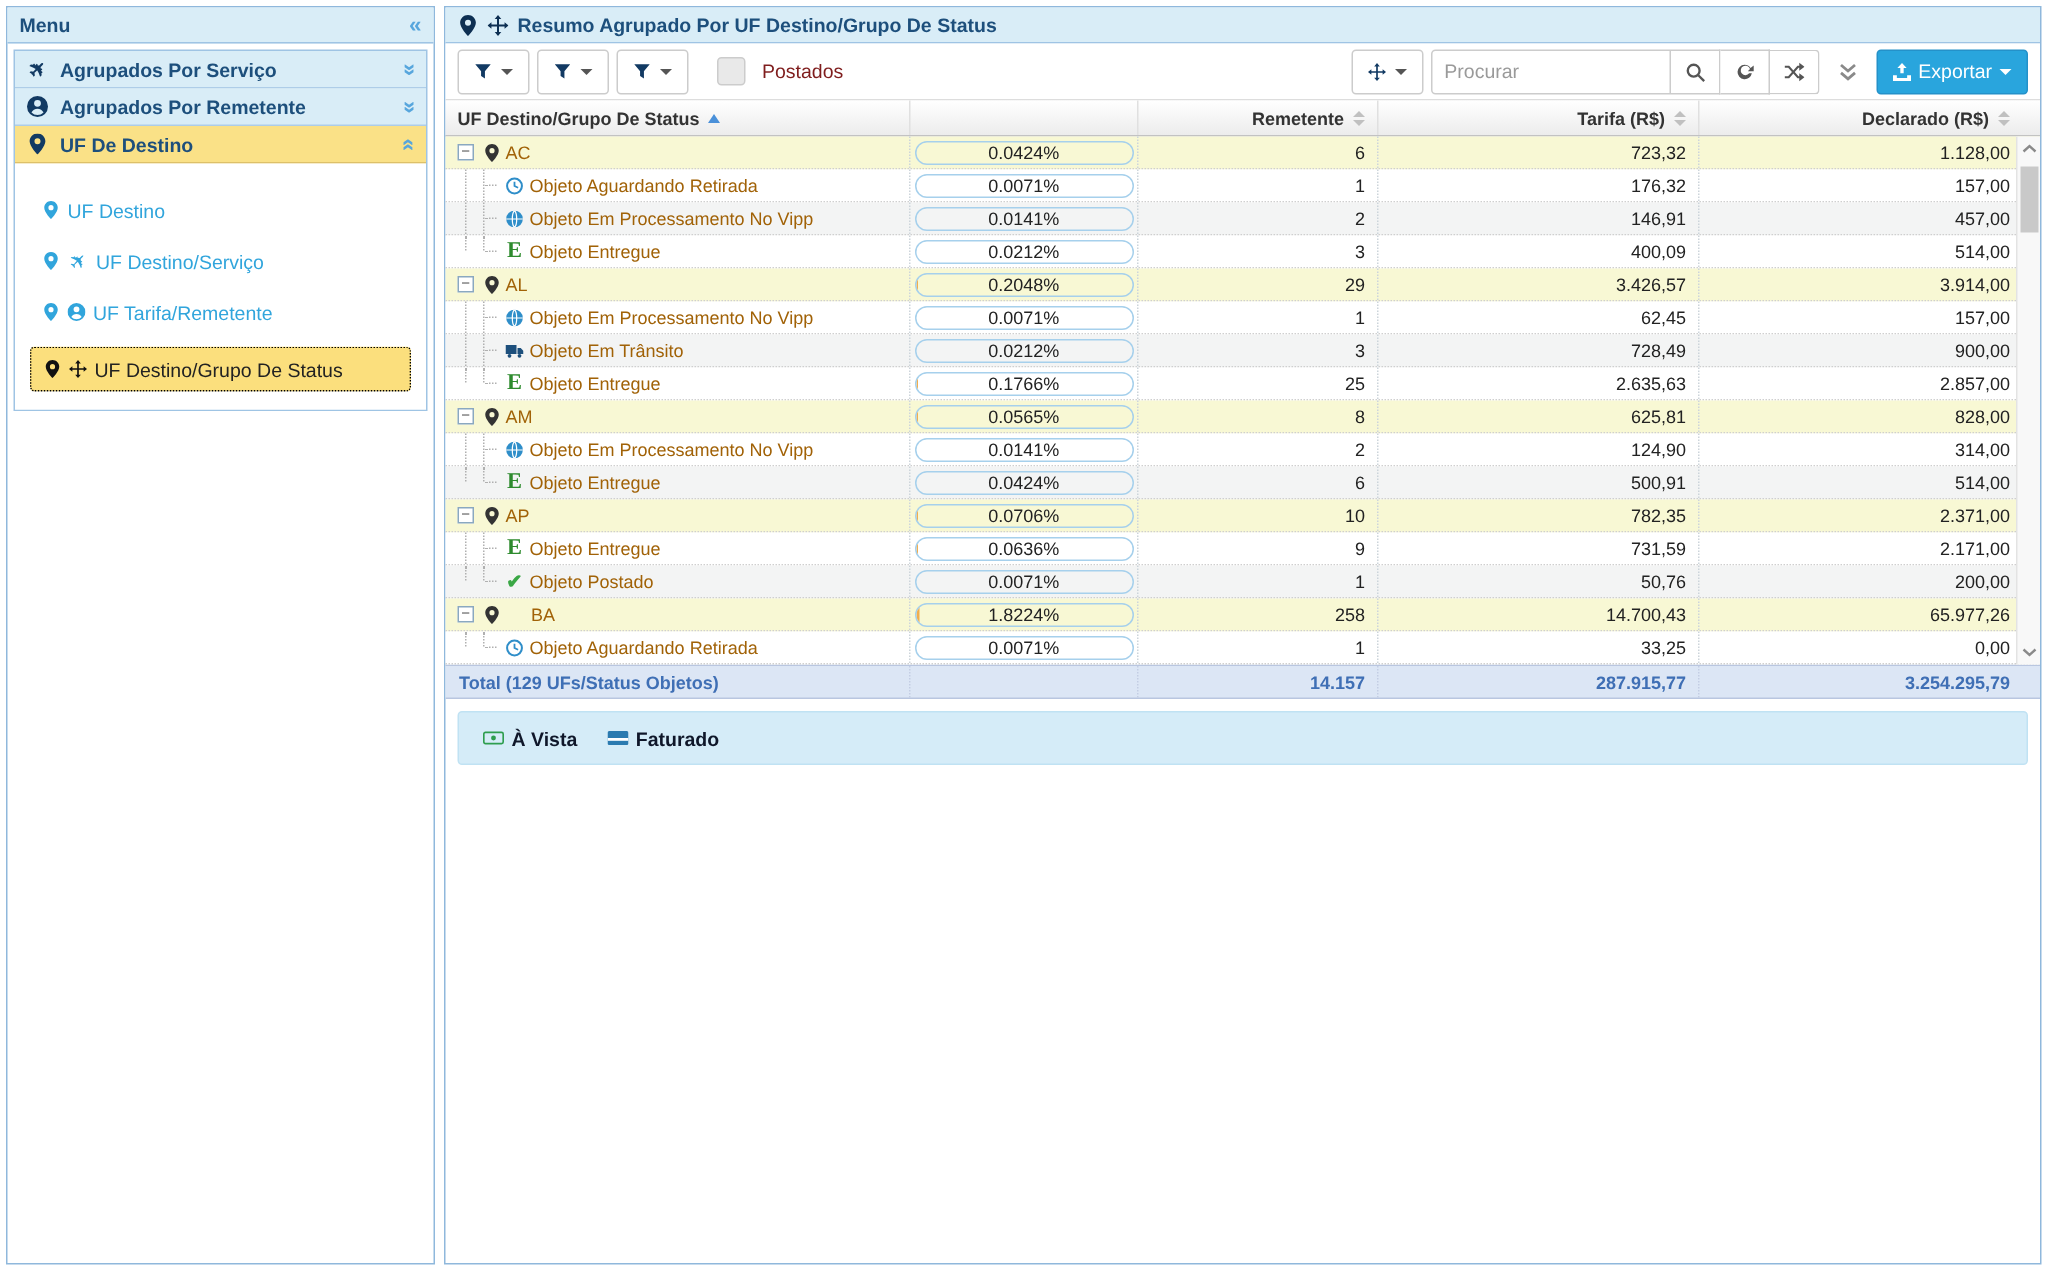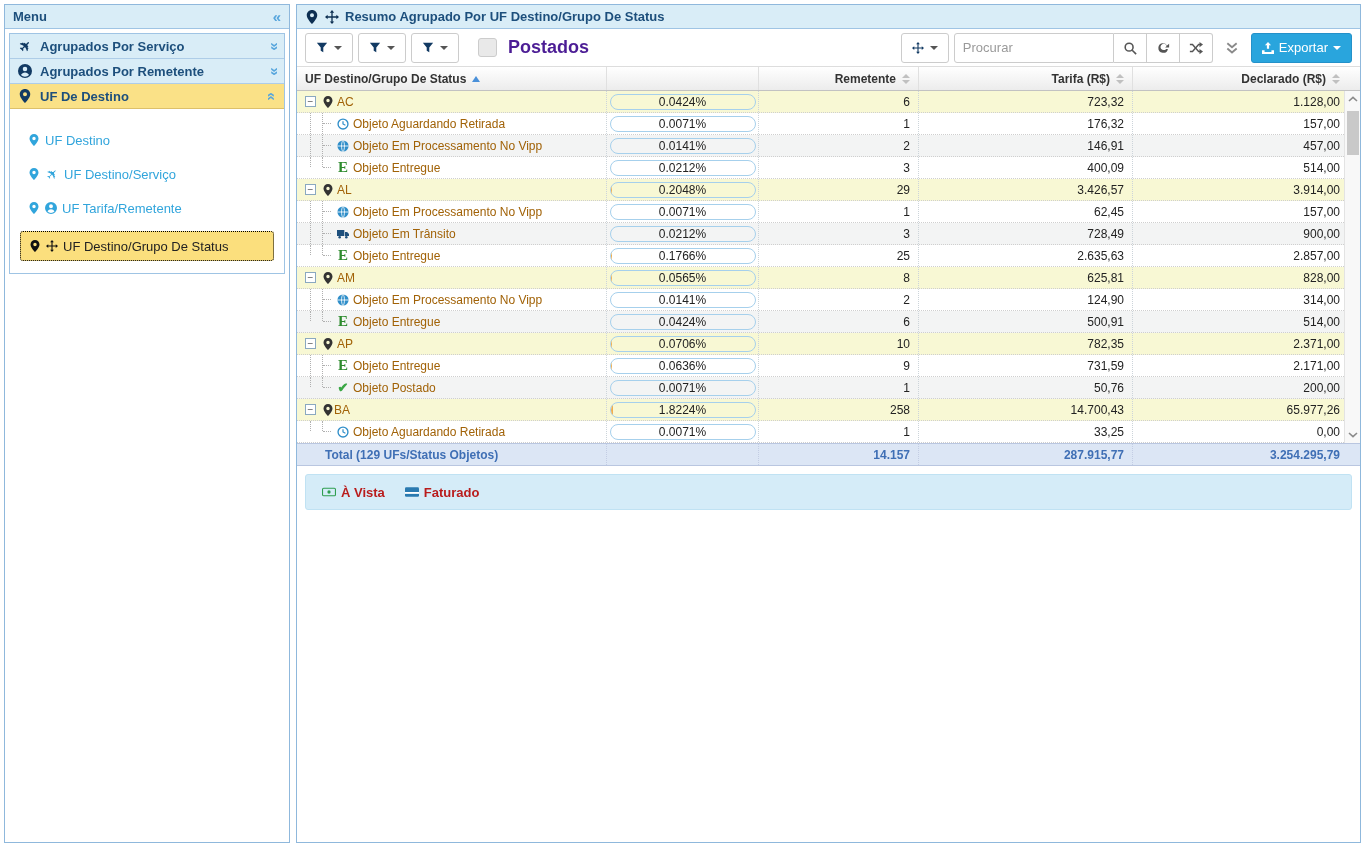--- a/index.html
+++ b/index.html
@@ -37,21 +37,21 @@
   
   .toolbar { height:38px; display:flex; align-items:center; padding:0 8px; gap:5px;
     border-bottom:1px solid #ddd; background:#fff; }
   .btn { height:30px; background:#fff; border:1px solid #ccc; border-radius:3px;
     display:inline-flex; align-items:center; justify-content:center; gap:6px;
     padding:0 10px; color:#1d4f7c; cursor:pointer; font-size:12px; }
   .btn .caret { border-left:4px solid transparent; border-right:4px solid transparent;
     border-top:4px solid #555; width:0; height:0; }
   .checkbox { width:19px; height:19px; background:#e9e9e9; border:1px solid #ccc;
     border-radius:3px; margin-left:14px; cursor:pointer; }
-  .postados-label { font-weight:bold; color:#4c1d95; font-size:18px; margin-left:6px; }
+  .postados-label { font-weight:normal; color:#7f1d1d; font-size:13px; margin-left:6px; }
   .toolbar .spacer { flex:1; }
   .search-input { height:30px; width:160px; border:1px solid #ccc; border-radius:3px 0 0 3px;
     padding:0 8px; font-size:13px; color:#333; outline:none; font-family:inherit; }
   .search-input::placeholder { color:#9a9a9a; }
   .grp { display:flex; }
   .grp .btn { border-radius:0; border-left:none; color:#444; padding:0 9px; }
   .grp .btn:last-child { border-radius:0 3px 3px 0; }
   .btn.plain { border:none; color:#8a8a8a; padding:0 7px; }
   .btn.export { background:#29a5dd; border:1px solid #2491c9; color:#fff; font-size:13px; gap:5px; }
   .btn.export .caret { border-top-color:#fff; }
@@ -98,34 +98,34 @@
     display:flex; align-items:center; justify-content:center; font-size:12px; color:#222;
     overflow:hidden; background:transparent; }
   .pillfill { position:absolute; left:0; top:0; bottom:0; background:#f0ad4e; border-radius:9px 0 0 9px; }
   .pilltxt { position:relative; }
 
   .num { color:#222; }
 
   .total-row { display:flex; height:23px; background:#dce6f5; border-top:1px solid #b9c6e0;
     border-bottom:1px solid #b9c6e0; color:#3f6fb5; font-weight:bold; align-items:center; }
   .total-row .cell { display:flex; align-items:center; height:100%; border-right:1px dotted #c3cde4; }
-  .total-row .c1 { padding-left:28px; }
+  .total-row .c1 { padding-left:9px; }
 
   
   .vscroll { position:absolute; right:0; top:0; bottom:0; width:16px; background:#f8f8f8;
     border-left:1px solid #e3e3e3; display:flex; flex-direction:column; align-items:center; }
   .vscroll .arr { height:16px; width:16px; display:flex; align-items:center; justify-content:center;
     color:#8a8a8a; cursor:pointer; }
   .vscroll .track { flex:1; width:100%; position:relative; }
   .vscroll .thumb { position:absolute; top:4px; left:2px; width:12px; height:44px; background:#c9c9c9; cursor:pointer; }
 
   
   .legend { margin:8px; height:36px; background:#d5ecf8; border:1px solid #c0e2f3; border-radius:3px;
     display:flex; align-items:center; padding:0 16px; gap:20px; }
-  .legend-item { display:flex; align-items:center; gap:5px; color:#b91c1c; font-weight:bold; font-size:13px; }
+  .legend-item { display:flex; align-items:center; gap:5px; color:#0f172a; font-weight:bold; font-size:13px; }
 
   
   .ico { display:inline-flex; align-items:center; justify-content:center; width:14px; height:14px; }
   .ico svg { width:100%; height:100%; }
   .ico.sm { width:12px; height:12px; }
   .ico.plane { transform:rotate(-45deg); font-size:14px; line-height:1; }
   .ico.check { color:#3aa745; font-size:13px; font-weight:bold; }
   .ico.letterE { font-family:"Liberation Serif", serif; color:#2e8b2e; font-weight:bold; font-size:15px; }
   .ico.clock, .ico.globe { color:#2f8ec9; }
   .ico.truck { color:#1d4f7c; }
@@ -730,21 +730,21 @@
         </div>
         <div class="trow group">
           <div class="cell c1">
             <span class="expander">−</span>
             <span class="group-gap"></span>
             <span class="ico sm pin">
               <svg viewBox="0 0 12 16" fill="currentColor">
                 <path d="M6 0C2.7 0 0 2.6 0 5.9 0 10 6 16 6 16s6-6 6-10.1C12 2.6 9.3 0 6 0zm0 8.2a2.3 2.3 0 1 1 0-4.6 2.3 2.3 0 0 1 0 4.6z"></path>
               </svg>
             </span>
-            <span class="uf-label" style="margin-left: 0;">BA</span>
+            <span class="uf-label" style="margin-left: 20px;">BA</span>
           </div>
           <div class="cell c2">
             <span class="pill">
               <i class="pillfill" style="width: 1.8224%;"></i>
               <span class="pilltxt">1.8224%</span>
             </span>
           </div>
           <div class="cell c3">
             <span class="num">258</span>
           </div>

